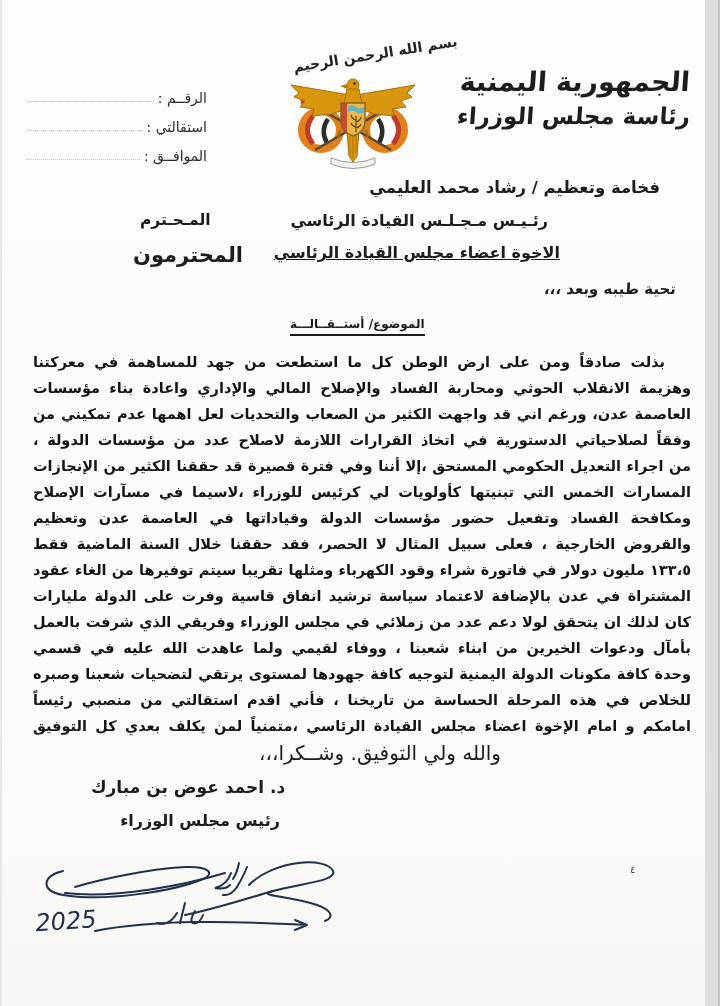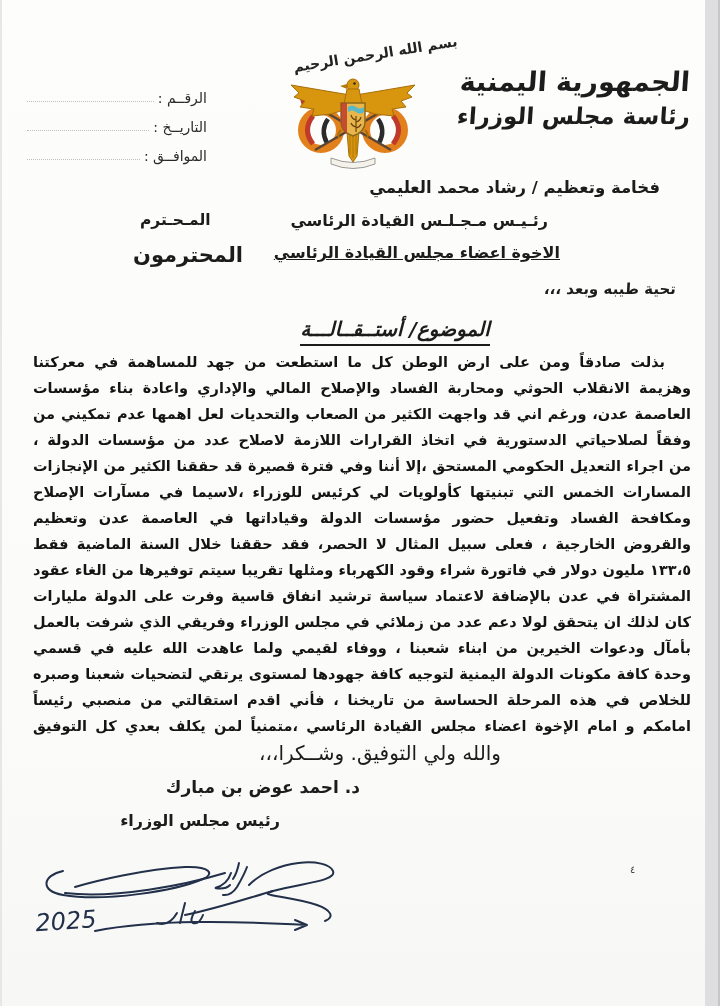--- a/index.html
+++ b/index.html
@@ -35,36 +35,36 @@
   
   .addr{position:absolute;font-weight:bold;white-space:nowrap;}
   .addr-1{top:178px;right:60px;font-size:16.5px;}
   .addr-2{top:211px;right:172px;font-size:16px;}
   .addr-3{top:243px;right:160px;font-size:16px;text-decoration:underline;}
   .honor-1{top:211px;left:140px;font-size:15.5px;position:absolute;font-weight:bold;}
   .honor-2{top:243px;left:133px;font-size:21px;position:absolute;font-weight:bold;}
 
   .greeting{position:absolute;top:280px;right:44px;font-size:15px;font-weight:bold;
     white-space:nowrap;transform:skewX(-3deg);}
-  .subject{position:absolute;top:317px;left:290px;width:210px;text-align:center;
-    font-size:20px;font-weight:bold;font-style:italic;}
+  .subject{position:absolute;top:317px;left:290px;width:210px;text-align:left;
+    font-size:12px;font-weight:bold;}
   .subject span{border-bottom:2px solid #1c1c1c;padding-bottom:3px;display:inline-block;}
 
   
   .letter-body{position:absolute;top:349px;left:33px;width:658px;direction:rtl;}
   .body-line{font-size:14.5px;font-weight:bold;line-height:26px;height:26px;
     overflow:hidden;text-align:justify;text-align-last:justify;color:#141414;}
   .body-line:first-child{padding-right:26px;}
   .body-line:last-child{text-align-last:right;}
 
   .closing{position:absolute;top:741px;left:215px;width:330px;text-align:center;
     font-size:20px;font-weight:normal;white-space:nowrap;}
 
   
-  .sig-name{position:absolute;top:777px;left:100px;width:260px;text-align:right;
+  .sig-name{position:absolute;top:777px;left:91px;width:260px;text-align:left;
     font-size:17px;font-weight:bold;white-space:nowrap;}
   .sig-title{position:absolute;top:811px;left:100px;width:200px;text-align:center;
     font-size:16px;font-weight:bold;white-space:nowrap;}
   .sig-svg{position:absolute;top:833px;left:35px;width:312px;height:108px;}
 
   .page-mark{position:absolute;top:864px;left:630px;font-size:10px;color:#444;}
 </style>
 </head>
 <body>
 
@@ -118,21 +118,21 @@
 
     <path d="M48 88 Q70 97 92 88 L92 94 Q70 103 48 94 Z" fill="#f4f2ea" stroke="#9a9a94" stroke-width="1"></path>
   </svg>
 
   <div class="ref-fields">
     <div class="ref-row">
       <span class="ref-label">الرقــم :</span>
       <span class="ref-dots"></span>
     </div>
     <div class="ref-row">
-      <span class="ref-label">التاريــخ :</span>
+      <span class="ref-label">استقالتي :</span>
       <span class="ref-dots"></span>
     </div>
     <div class="ref-row">
       <span class="ref-label">الموافــق :</span>
       <span class="ref-dots"></span>
     </div>
   </div>
 
   <div class="addr addr-1">فخامة وتعظيم / رشاد محمد العليمي</div>
   <div class="addr addr-2">رئـيـس مـجـلـس القيادة الرئاسي</div>

